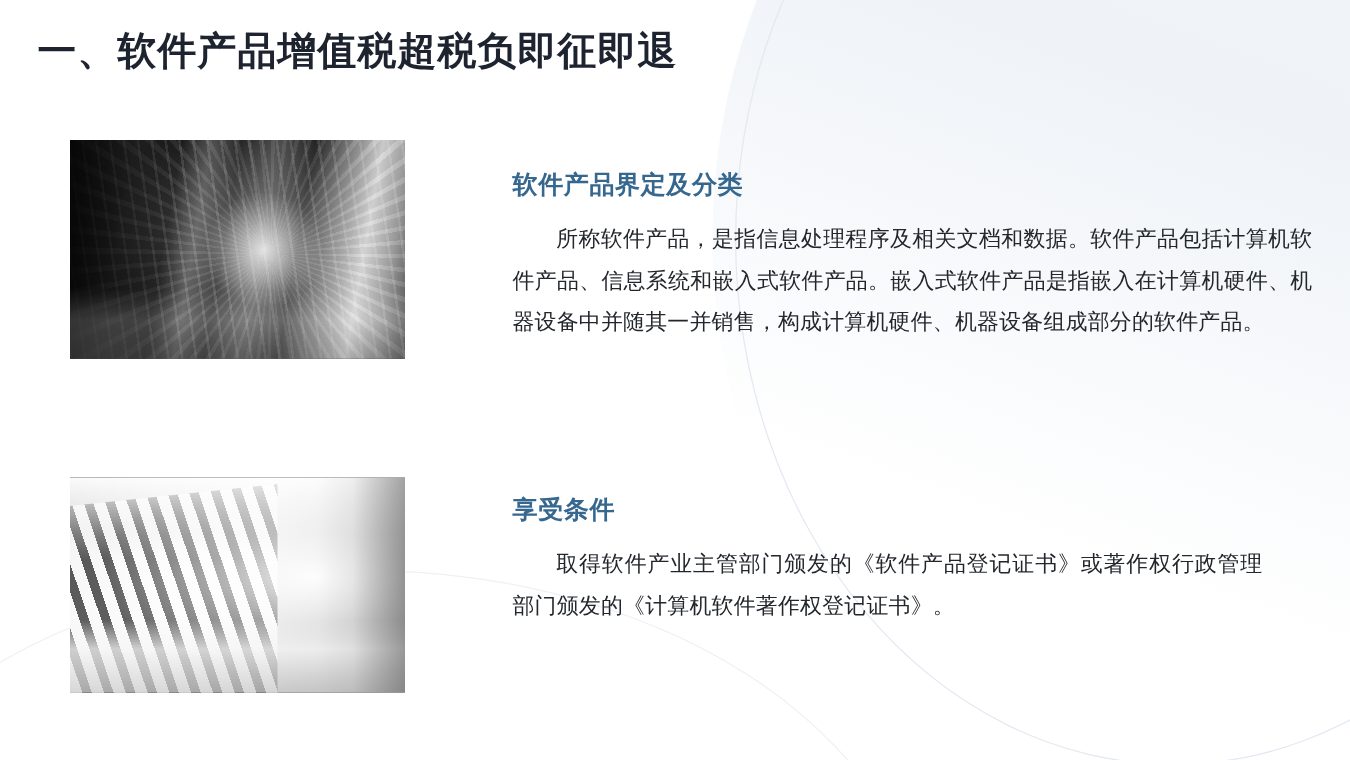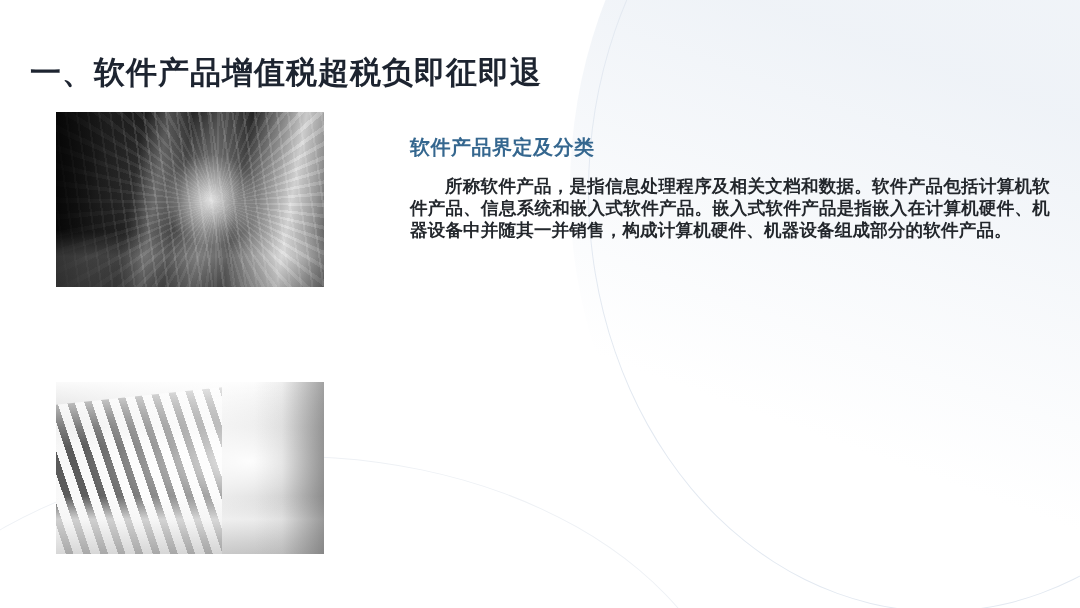--- a/index.html
+++ b/index.html
@@ -46,21 +46,21 @@
     width: 900px;
     height: 620px;
     border-radius: 50%;
     border: 1px solid #eef1f5;
     pointer-events: none;
   }
 
   .title {
     position: absolute;
     left: 30px;
-    top: 52px;
+    top: 20px;
     font-size: 31px;
     font-weight: bold;
     color: #1d2430;
     letter-spacing: 1px;
     white-space: nowrap;
   }
 
   .block {
     position: absolute;
     display: flex;
@@ -167,26 +167,25 @@
   .sub-head {
     font-size: 20px;
     font-weight: bold;
     color: #35678f;
     margin: 22px 0 14px 0;
     letter-spacing: 0.5px;
   }
   .sub-head-2 { margin-top: 12px; }
   .body-text {
     font-size: 17.5px;
-    line-height: 22px;
+    line-height: 33px;
     color: #23272c;
     text-indent: 2em;
     text-align: justify;
     letter-spacing: 0.2px;
-    font-weight: bold;
   }
   .body-text-2 {
     width: 600px;
   }
 </style>
 </head>
 <body>
 
 <div class="slide">
 
@@ -213,15 +212,19 @@
 
   <div class="block block-2">
     <div class="thumb thumb-2">
       <div class="p2-bg"></div>
       <div class="p2-stripes"></div>
       <div class="p2-ceiling"></div>
       <div class="p2-wash"></div>
       <div class="p2-floor"></div>
       <div class="p2-shadow"></div>
     </div>
+    <div class="text-col">
+      <div class="sub-head sub-head-2">享受条件</div>
+      <div class="body-text body-text-2">取得软件产业主管部门颁发的《软件产品登记证书》或著作权行政管理部门颁发的《计算机软件著作权登记证书》。</div>
+    </div>
   </div>
 
 </div>
 
 </body></html>

